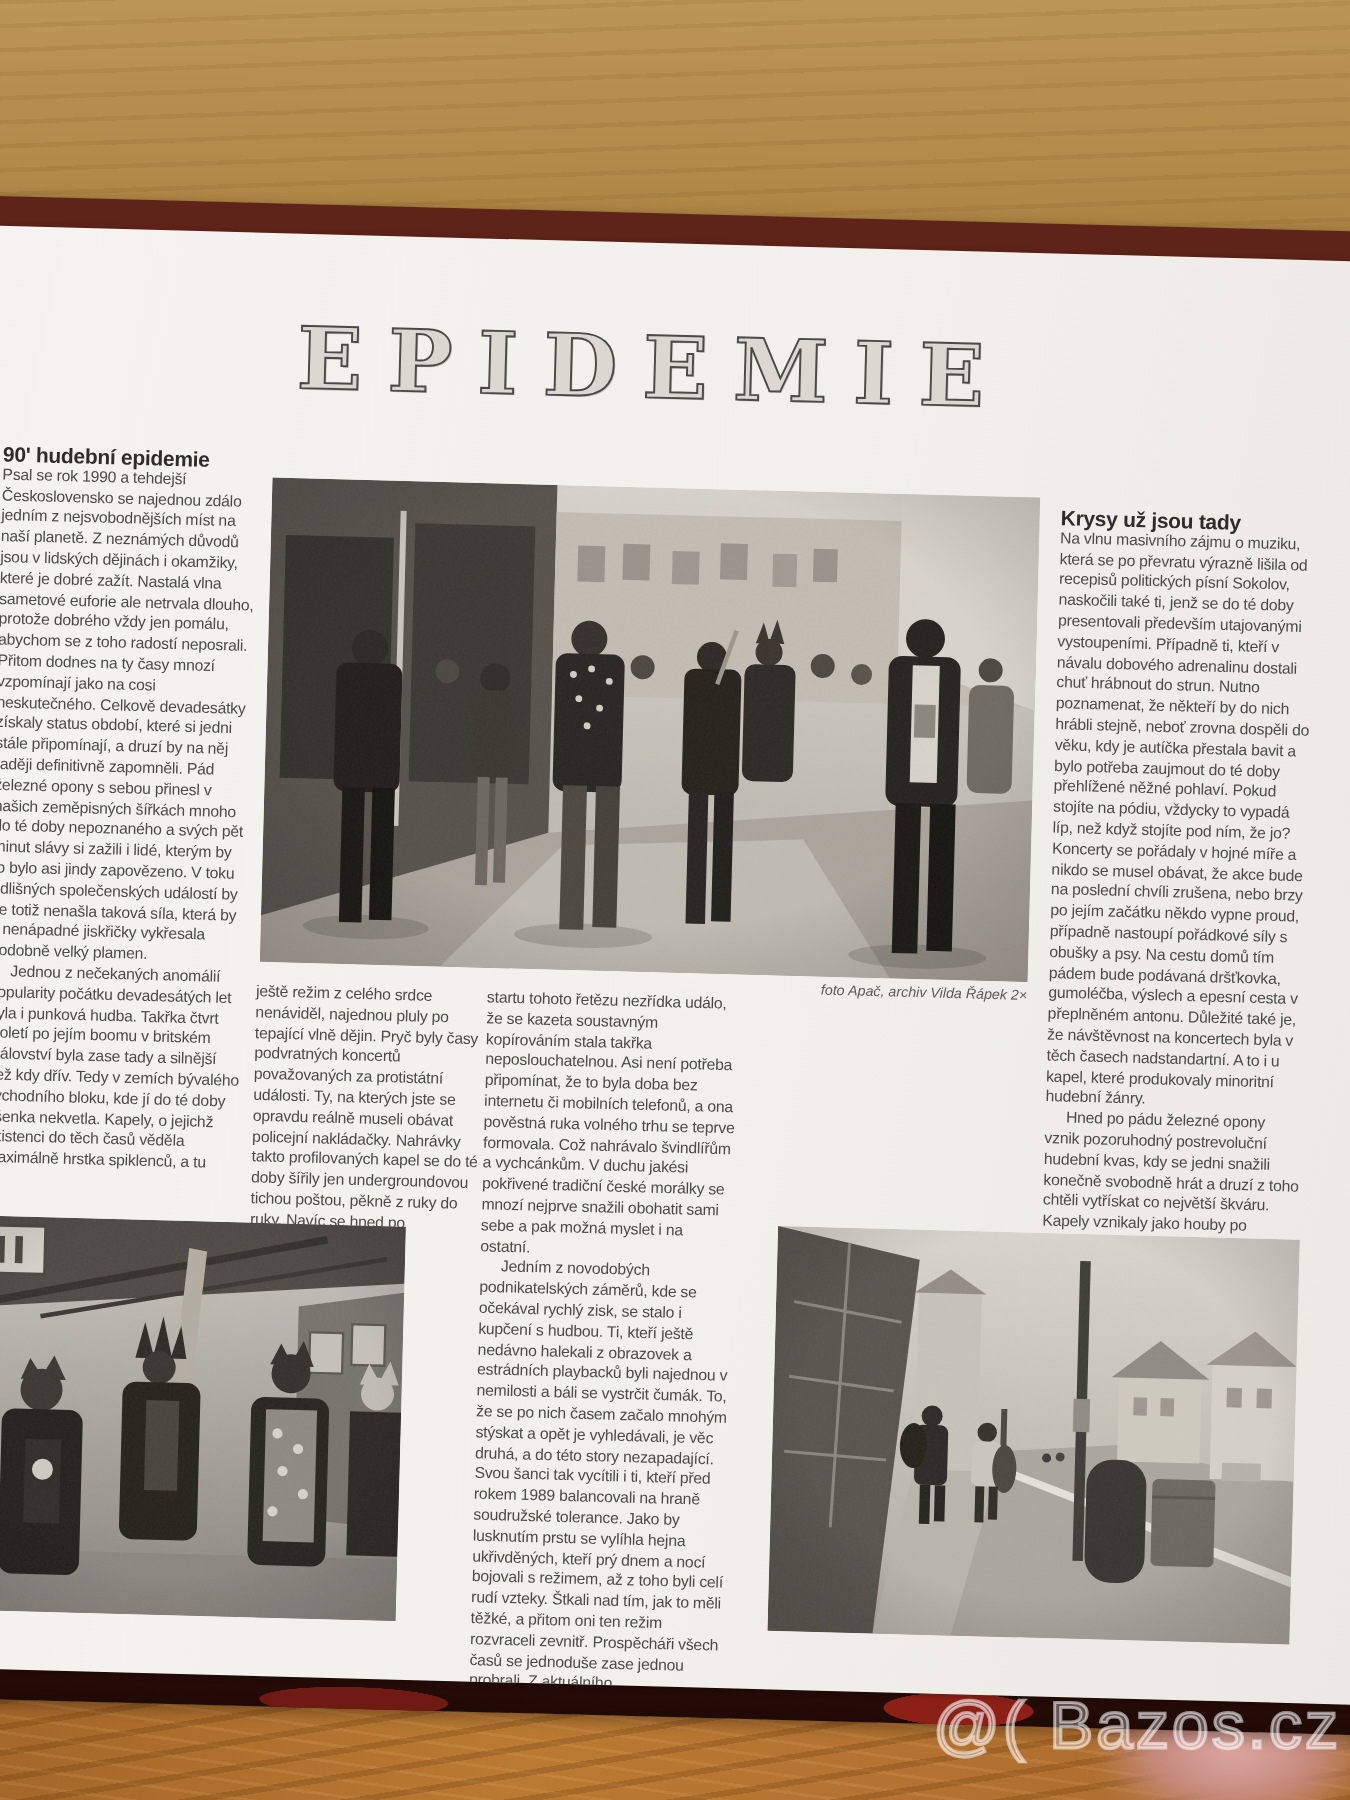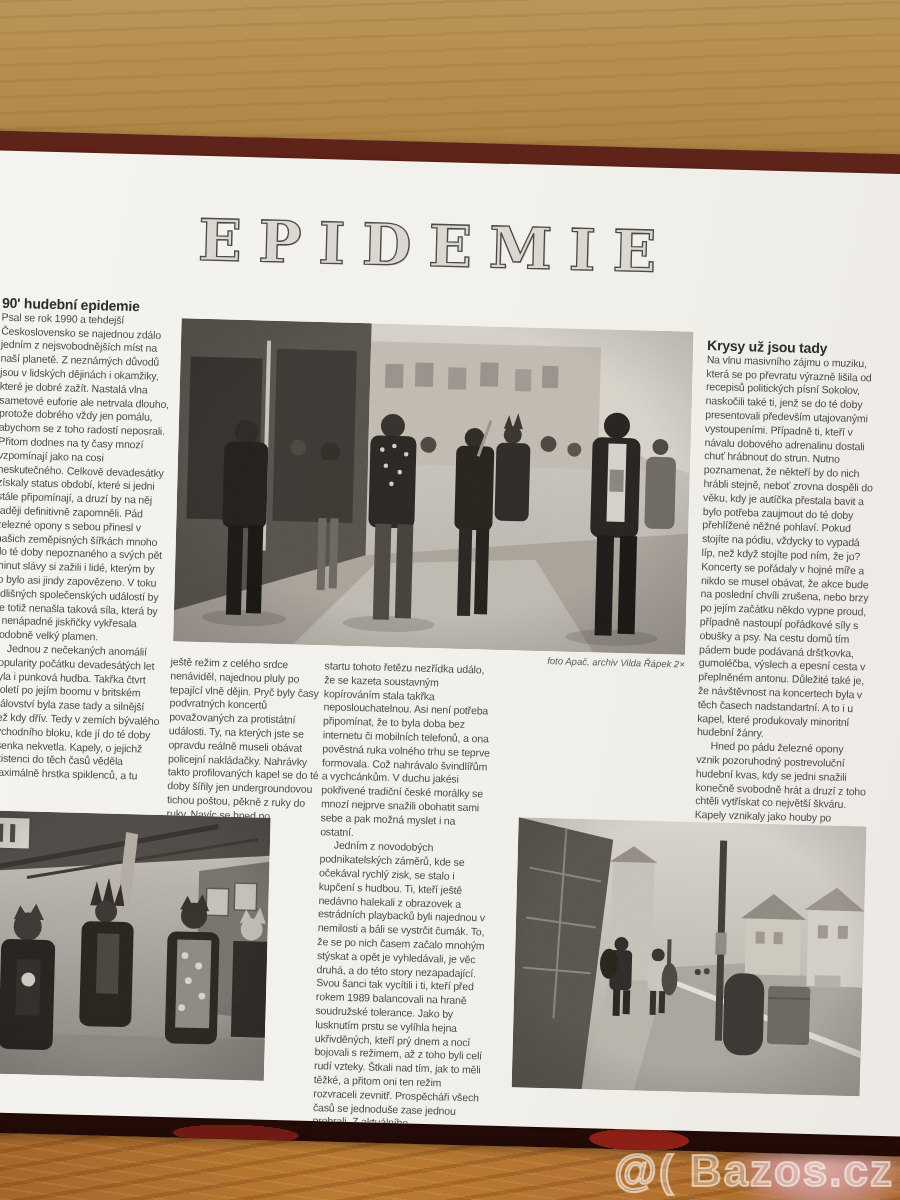--- a/index.html
+++ b/index.html
@@ -56,22 +56,22 @@
   .more-marker{display:inline-block;margin-left:26px;font-size:9px;color:#2e2d2b;}
   .photo{position:absolute;display:block;}
   .photo-top{left:206px;top:163px;}
   .photo-caption{
     position:absolute;left:400px;top:490px;width:318px;text-align:right;
     font-size:9.5px;font-style:italic;color:#5b5a55;letter-spacing:0;
   }
   .photo-bl{left:6px;top:660px;}
   .photo-br{left:556px;top:653px;}
   .watermark{
-    position:absolute;right:6px;bottom:4px;z-index:6;
-    font-size:44px;font-weight:bold;letter-spacing:2px;
+    position:absolute;right:6px;bottom:24px;z-index:6;
+    font-size:44px;font-weight:normal;letter-spacing:2px;
     color:rgba(255,255,255,0.30);
     -webkit-text-stroke:2px rgba(255,255,255,0.55);
   }
   .defs-holder{position:absolute;width:0;height:0;overflow:hidden;}
 </style>
 </head>
 <body>
 
 <svg class="defs-holder" aria-hidden="true">
   <defs>

